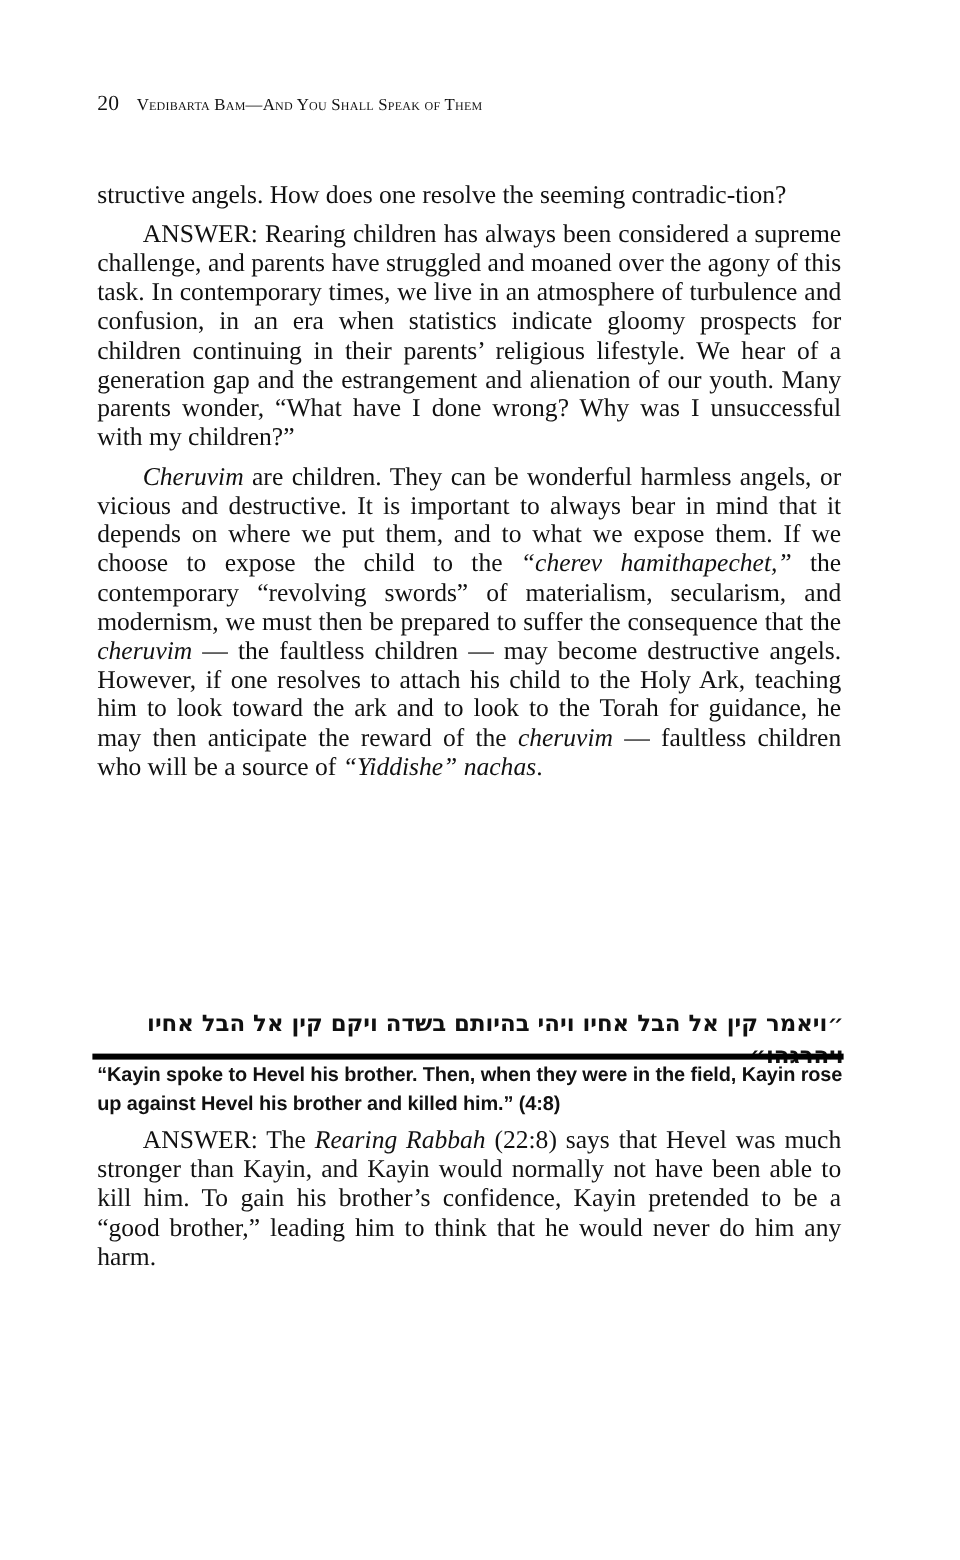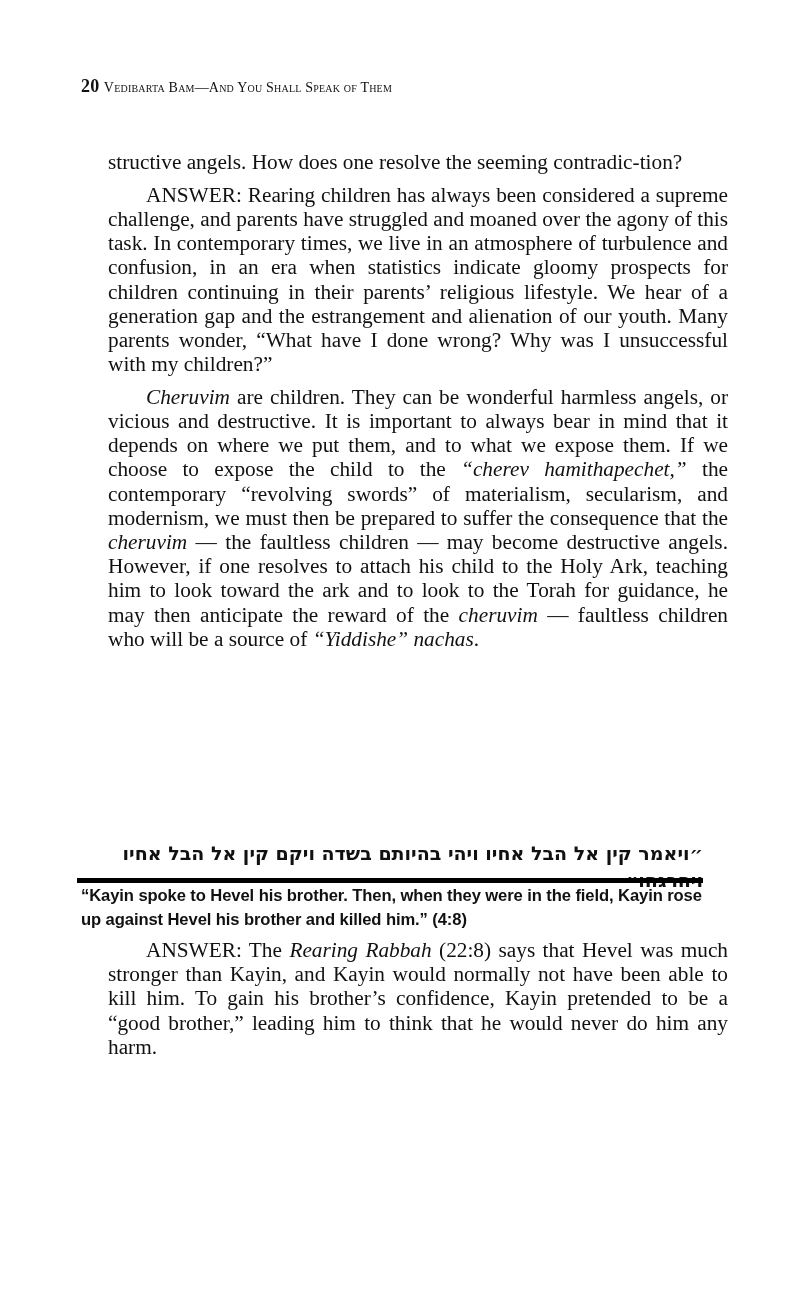--- a/index.html
+++ b/index.html
@@ -2,27 +2,27 @@
 <html><head>
 <meta charset="utf-8">
 <style>
   html, body { margin: 0; padding: 0; background: #ffffff; }
   body { width: 800px; height: 1300px; position: relative; overflow: hidden; color: #111; }
   .running-head {
     position: absolute; left: 81px; top: 76px; white-space: nowrap;
     font-family: "Liberation Serif", "DejaVu Serif", serif;
     font-size: 17px; color: #111; letter-spacing: 0.2px;
   }
-  .running-head .pnum { font-weight: bold; font-size: 18px; }
+  .running-head .pnum { font-weight: normal; font-size: 18px; margin-right: 10px; }
   .running-head .title { font-variant: small-caps; font-size: 14px; }
   .body-text {
     position: absolute; left: 81px; width: 620px;
     font-family: "Liberation Serif", "DejaVu Serif", serif;
     font-size: 21.3px; line-height: 24.2px; color: #111;
-    text-align: justify; hyphens: manual; margin-left: 27px;
+    text-align: justify; hyphens: manual;
   }
   .body-text p { margin: 0 0 8.5px 0; text-indent: 38px; }
   .body-text p.noindent { text-indent: 0; }
   .body-text i { }
   #block1 { top: 150px; }
   .hebrew {
     position: absolute; left: 77px; width: 626px; top: 840px;
     font-family: "DejaVu Sans", "Liberation Sans", sans-serif;
     font-weight: bold; font-size: 19px; line-height: 27px;
     direction: rtl; text-align: right; color: #111;

